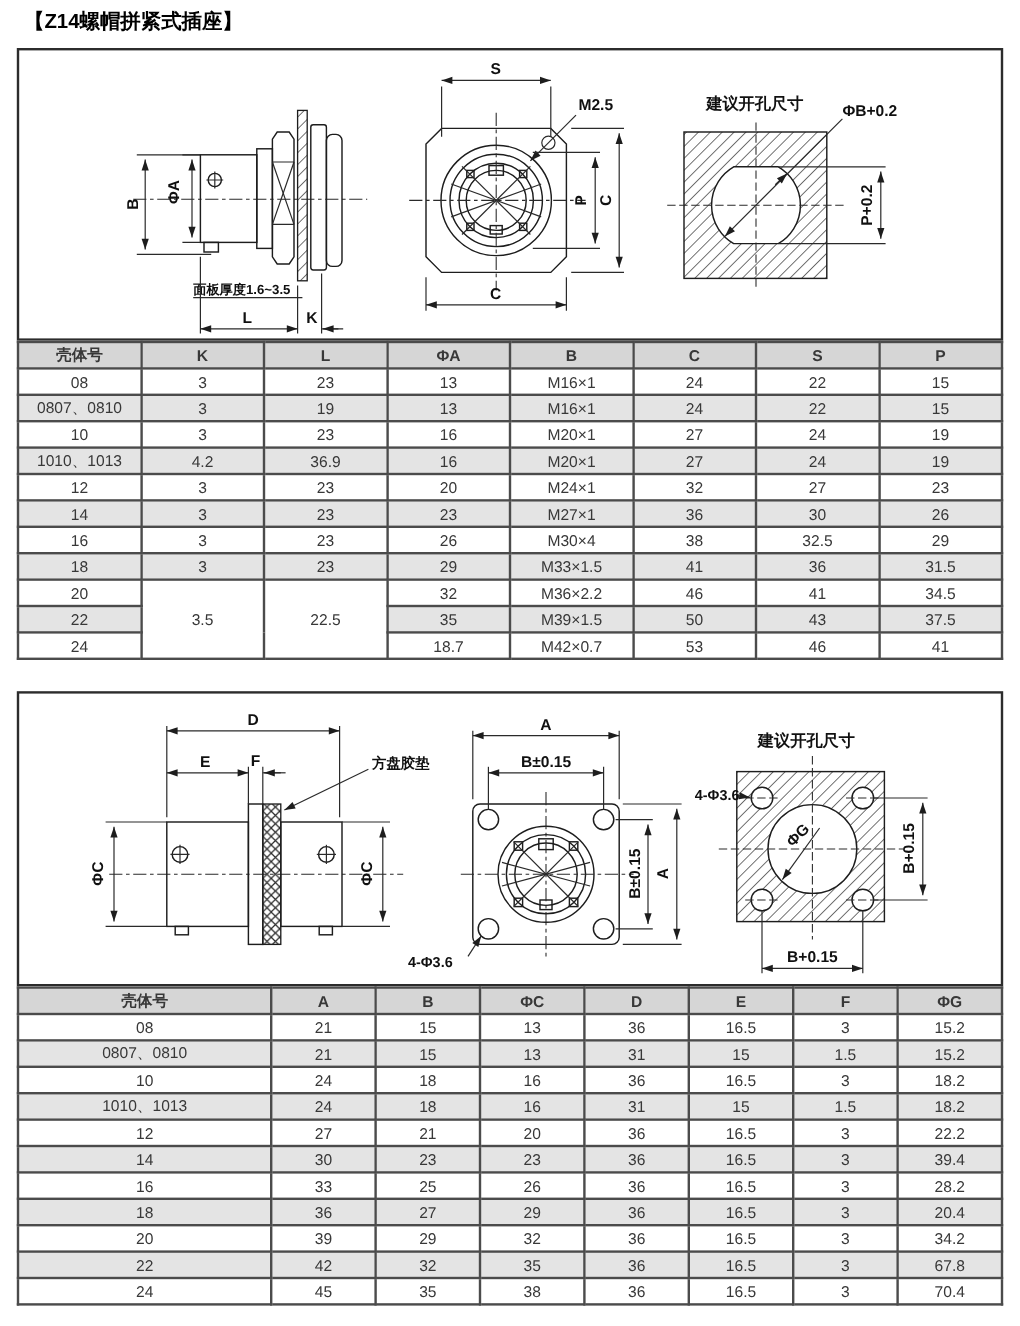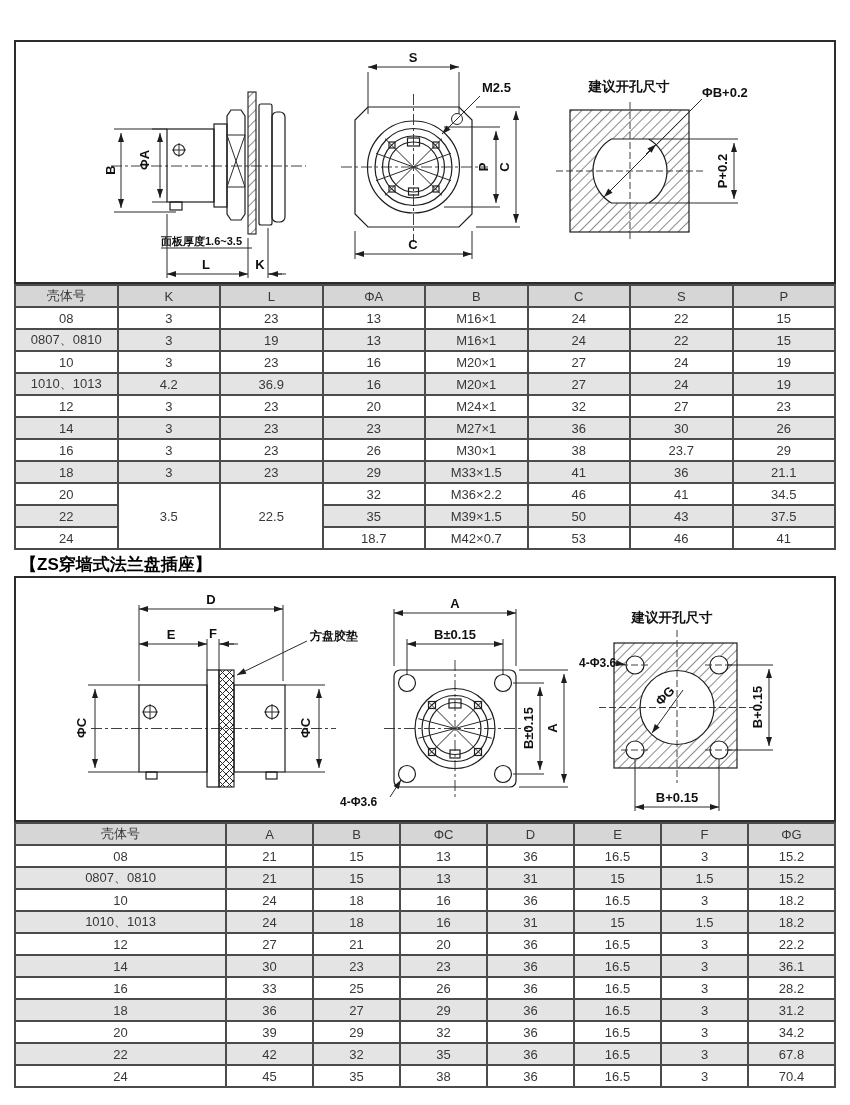--- a/index.html
+++ b/index.html
@@ -8,41 +8,42 @@
   .sec-title{position:absolute;left:20px;font:bold 17px "Liberation Sans",sans-serif;color:#000;}
   .t1{top:6px;} .t2{top:553px;}
   .panel{position:absolute;left:14px;width:822px;border:2px solid #2c2c2c;background:#fff;box-sizing:border-box;}
   .p1{top:40px;height:244px;} .p2{top:576px;height:246px;}
   table.dim{position:absolute;left:14px;width:822px;border-collapse:collapse;table-layout:fixed;
             border:2px solid #2c2c2c;background:#fff;}
   .tb1{top:284px;} .tb2{top:822px;}
   table.dim th,table.dim td{border:2px solid #4b4b4b;font:13px "Liberation Sans",sans-serif;
             color:#383838;text-align:center;vertical-align:middle;padding:0;height:20px;font-weight:normal;
             overflow:hidden;white-space:nowrap;}
-  table.dim thead th{background:#d6d6d6;}
+  table.dim thead th{background:#d6d6d6;font-weight:bold;}
   table.dim tr.w td{background:#ffffff;}
   table.dim tr.g td{background:#e4e4e4;}
   table.dim td.merged{background:#ffffff;}
   .wide-first th:first-child{width:25.5%;}
   
   svg .ln{stroke:#1d1d1d;stroke-width:1.2;fill:none;}
   svg .lw{stroke:#1d1d1d;stroke-width:1.2;fill:#fff;}
   svg .tn{stroke:#2a2a2a;stroke-width:1;fill:none;}
   svg .cl{stroke:#2a2a2a;stroke-width:0.9;fill:none;stroke-dasharray:11 3 3 3;}
   svg .dsh{stroke:#2a2a2a;stroke-width:0.9;fill:none;stroke-dasharray:7 3;}
   svg .d{font:bold 13px "Liberation Sans",sans-serif;fill:#101010;}
   svg .c{font:bold 12px "Liberation Sans",sans-serif;fill:#101010;}
   svg .ct{font:bold 13.5px "Liberation Sans",sans-serif;fill:#101010;}
   svg .sm{font:bold 11px "Liberation Sans",sans-serif;fill:#101010;}
 </style>
 </head>
 <body>
 
 <div class="page">
 
+  <div class="sec-title t1">【Z14螺帽拼紧式插座】</div>
 
   <div class="panel p1">
     <svg width="818" height="240" viewBox="0 0 818 240">
       <defs>
         <marker id="ar1" markerWidth="10" markerHeight="8" refX="9.5" refY="4" orient="auto-start-reverse" markerUnits="userSpaceOnUse">
           <path d="M0.5,1 L9.5,4 L0.5,7 Z" fill="#1d1d1d"></path>
         </marker>
         <pattern id="hat1" width="7" height="7" patternUnits="userSpaceOnUse" patternTransform="rotate(45)">
           <line x1="0" y1="0" x2="0" y2="7" stroke="#2a2a2a" stroke-width="1.1"></line>
         </pattern>
@@ -224,34 +225,34 @@
           <td>M27×1</td>
           <td>36</td>
           <td>30</td>
           <td>26</td>
         </tr>
         <tr class="w">
           <td>16</td>
           <td>3</td>
           <td>23</td>
           <td>26</td>
-          <td>M30×1</td>
+          <td>M30×4</td>
           <td>38</td>
-          <td>23.7</td>
+          <td>32.5</td>
           <td>29</td>
         </tr>
         <tr class="g">
           <td>18</td>
           <td>3</td>
           <td>23</td>
           <td>29</td>
           <td>M33×1.5</td>
           <td>41</td>
           <td>36</td>
-          <td>21.1</td>
+          <td>31.5</td>
         </tr>
         <tr class="w">
           <td>20</td>
           <td rowspan="3" class="merged">3.5</td>
           <td rowspan="3" class="merged">22.5</td>
           <td>32</td>
           <td>M36×2.2</td>
           <td>46</td>
           <td>41</td>
           <td>34.5</td>
@@ -268,21 +269,20 @@
           <td>24</td>
           <td>18.7</td>
           <td>M42×0.7</td>
           <td>53</td>
           <td>46</td>
           <td>41</td>
         </tr>
       </tbody>
     </table>
 
-  <div class="sec-title t2">【ZS穿墙式法兰盘插座】</div>
 
   <div class="panel p2">
     <svg width="818" height="242" viewBox="0 0 818 242">
 
       <g>
         <line class="cl" x1="75" y1="150.5" x2="320" y2="150.5"></line>
         <rect class="ln" x="123" y="107" width="68" height="87"></rect>
         <rect class="ln" x="218" y="107" width="51" height="87"></rect>
         <rect class="ln" x="191" y="92" width="12" height="117"></rect>
         <rect x="203" y="92" width="15" height="117" fill="url(#xhat)" stroke="#1d1d1d" stroke-width="1.1"></rect>
@@ -465,41 +465,41 @@
           <td>22.2</td>
         </tr>
         <tr class="g">
           <td>14</td>
           <td>30</td>
           <td>23</td>
           <td>23</td>
           <td>36</td>
           <td>16.5</td>
           <td>3</td>
-          <td>36.1</td>
+          <td>39.4</td>
         </tr>
         <tr class="w">
           <td>16</td>
           <td>33</td>
           <td>25</td>
           <td>26</td>
           <td>36</td>
           <td>16.5</td>
           <td>3</td>
           <td>28.2</td>
         </tr>
         <tr class="g">
           <td>18</td>
           <td>36</td>
           <td>27</td>
           <td>29</td>
           <td>36</td>
           <td>16.5</td>
           <td>3</td>
-          <td>31.2</td>
+          <td>20.4</td>
         </tr>
         <tr class="w">
           <td>20</td>
           <td>39</td>
           <td>29</td>
           <td>32</td>
           <td>36</td>
           <td>16.5</td>
           <td>3</td>
           <td>34.2</td>

